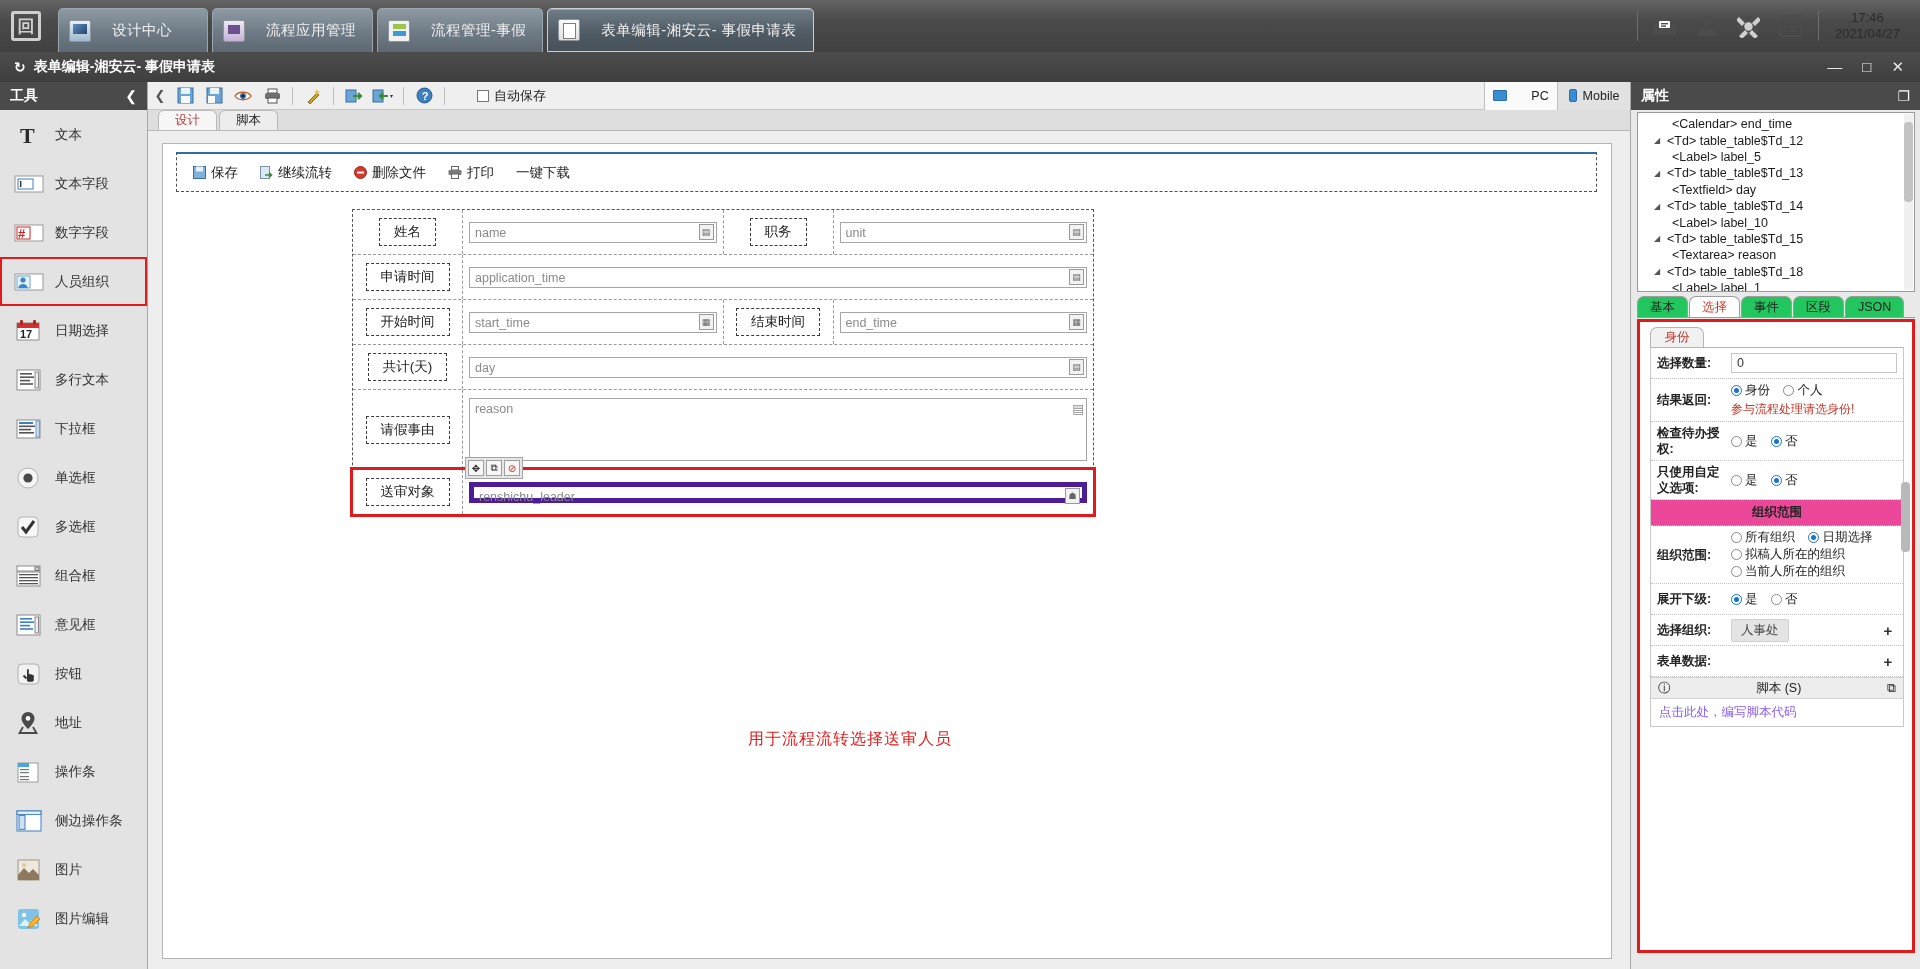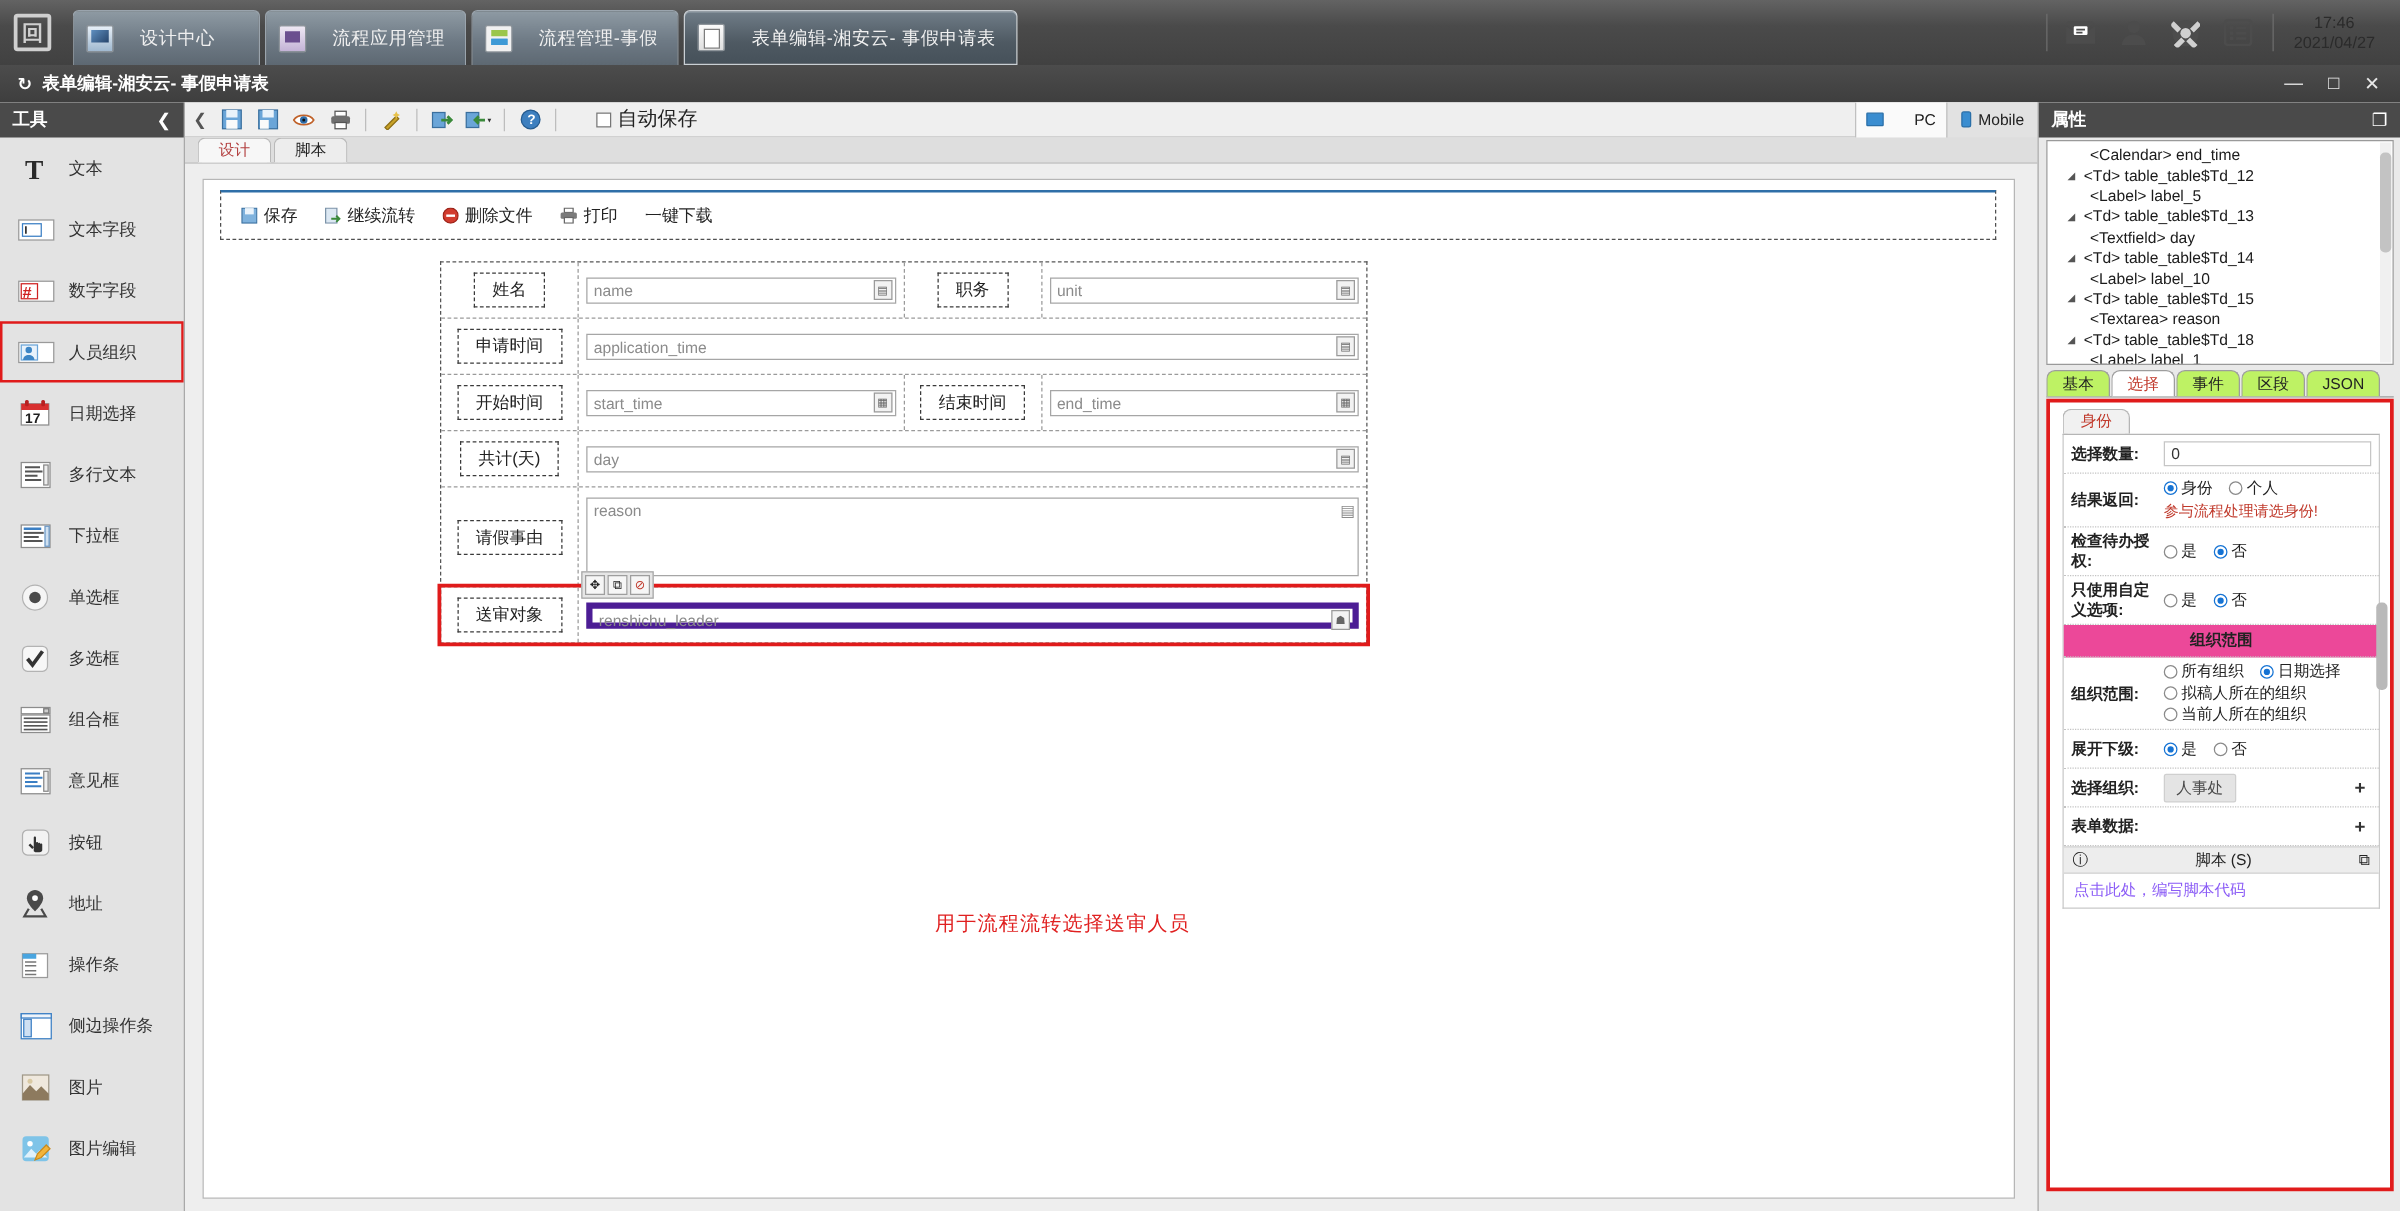--- a/index.html
+++ b/index.html
@@ -57,21 +57,21 @@
   .tool.selected { outline:2px solid #e01b1b; outline-offset:-2px; }
   .ticon { width:30px; height:26px; flex:0 0 auto; position:relative; }
 
   
   #center { position:absolute; left:148px; top:82px; right:290px; bottom:0; background:#f0f0f0; }
   #ctoolbar { height:28px; background:#efefef; border-bottom:1px solid #c7c7c7;
      display:flex; align-items:center; gap:5px; padding-left:4px; }
   #ctoolbar .collapse { width:16px; color:#555; font-size:13px; text-align:center; }
   .tbtn { width:24px; height:22px; display:flex; align-items:center; justify-content:center; cursor:pointer; }
   .vsep { width:1px; height:18px; background:#bdbdbd; margin:0 3px; }
-  #autosave { display:flex; align-items:center; gap:5px; font-size:16px; margin-left:4px; cursor:pointer;padding-left:20px; }
+  #autosave { display:flex; align-items:center; gap:5px; font-size:13px; margin-left:4px; cursor:pointer;padding-left:20px; }
   #autosave .cb { width:12px; height:12px; border:1px solid #767676; background:#fff; }
   #viewmodes { margin-left:auto; display:flex; align-items:stretch; height:28px; }
   .vmode { width:73px; display:flex; align-items:center; justify-content:center; gap:6px; font-size:12.5px;
      background:#e2e2e2; border-left:1px solid #c0c0c0; cursor:pointer; }
   .vmode.on { background:#fafafa;gap:24px; }
   .mon { width:14px; height:11px; background:#3a8dd0; border:1px solid #2a6fa8; border-radius:1px; }
   .phone { width:8px; height:13px; background:#3a8dd0; border:1px solid #2a6fa8; border-radius:2px; }
 
   #subtabs { height:21px; background:#dedede; border-bottom:1px solid #b9b9b9; display:flex;
      align-items:flex-end; padding-left:10px; }
@@ -119,21 +119,21 @@
      border:1px solid #9a9a9a; overflow:hidden; font-size:12.5px; padding:3px 0 0 0; }
   .tnode { height:16.4px; display:flex; align-items:center; gap:4px; white-space:nowrap; padding-left:6px; }
   .tnode .arw { color:#555; font-size:8px; width:9px; }
   .tnode .tx { color:#1b1b1b; }
   #treescroll { position:absolute; right:1px; top:1px; bottom:1px; width:9px; background:#f0f0f0; }
   #treescroll .thumb { position:absolute; top:8px; left:0; width:9px; height:80px; background:#c3c3c3; border-radius:4px; }
 
   #ptabs { position:absolute; top:214px; left:6px; right:5px; height:22px; display:flex; align-items:flex-end;
      border-bottom:1px solid #9d9d9d; }
   .ptab { height:21px; padding:0 12px; font-size:12.5px; display:flex; align-items:center;
-     background:#bef264; border:1px solid #9d9d9d; border-bottom:none; border-radius:7px 7px 0 0; margin-right:1px;}
+     background:#22c55e; border:1px solid #9d9d9d; border-bottom:none; border-radius:7px 7px 0 0; margin-right:1px;}
   .ptab.on { background:#fff; color:#c0392b; }
 
   #props { position:absolute; top:237px; left:6px; right:5px; bottom:16px;
      border:3px solid #e01b1b; background:#fff; overflow:hidden; }
   #idtab { height:20px; margin:5px 0 0 10px; width:54px; font-size:12.5px; color:#c0392b;
      display:flex; align-items:center; justify-content:center;
      background:#f1f1f1; border:1px solid #b5b5b5; border-bottom:none; border-radius:7px 7px 0 0; }
   #propbody { margin:0 8px 0 10px; border:1px solid #c9c9c9; border-top:1px solid #b5b5b5; }
   .prow { display:flex; align-items:center; min-height:31px; border-bottom:1px dotted #c3c3c3; padding:3px 6px; }
   .prow:last-child { border-bottom:none; }

